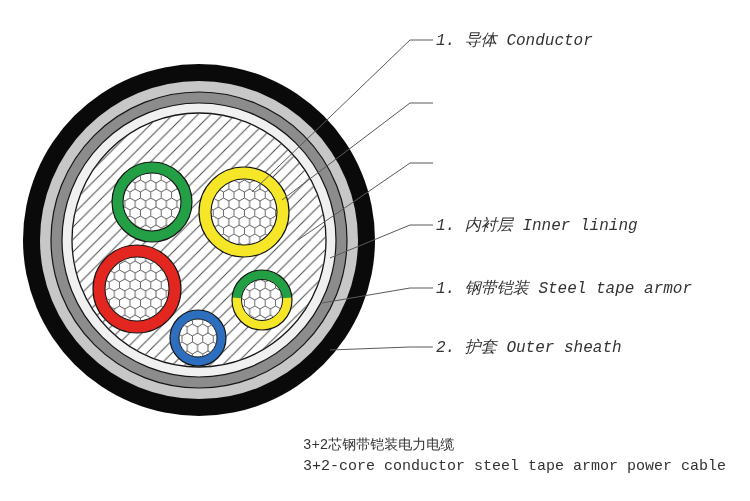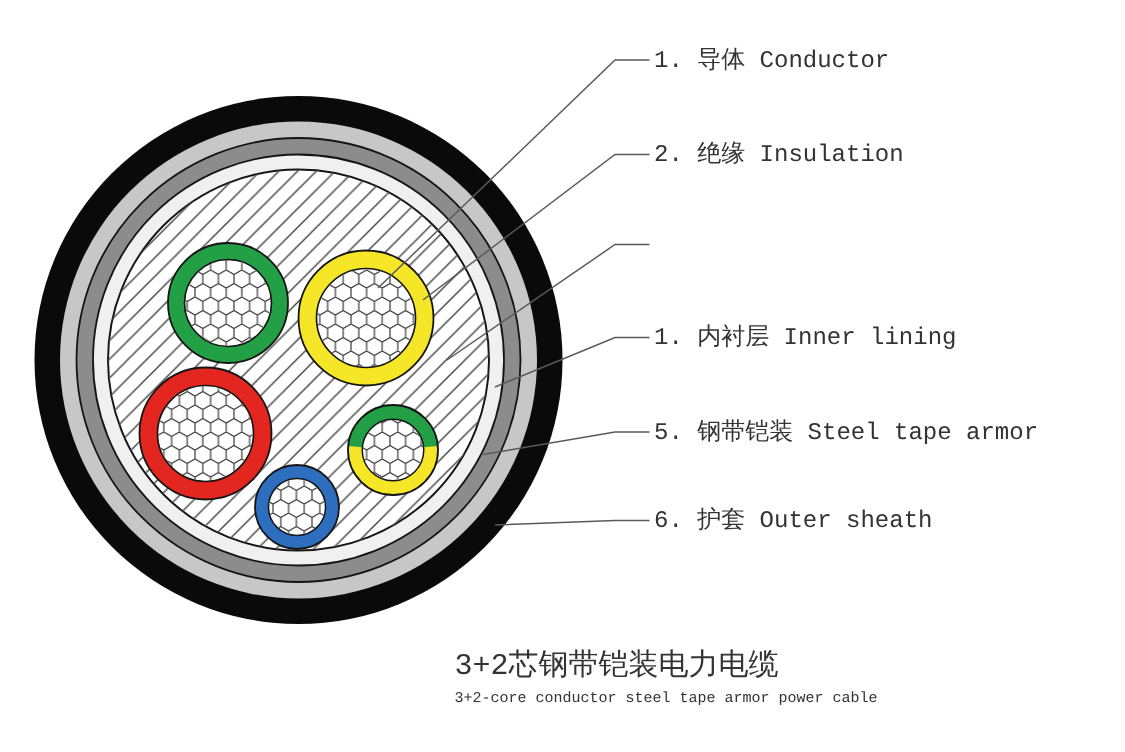--- a/index.html
+++ b/index.html
@@ -3,25 +3,25 @@
 <meta charset="utf-8">
 <style>
   html,body{margin:0;padding:0;background:#ffffff;}
   .stage{
     position:relative;width:750px;height:501px;background:#ffffff;overflow:hidden;
     font-family:"Liberation Mono","DejaVu Sans Mono",monospace;
   }
   .cable-svg{position:absolute;left:0;top:0;}
   .part-label{
     position:absolute;left:436px;transform:translateY(-50%);
-    font-size:16px;color:#333333;white-space:nowrap;letter-spacing:0px;
+    font-size:16px;color:#333333;white-space:nowrap;letter-spacing:0px;font-style:italic;
   }
   .caption{position:absolute;left:303px;top:434px;color:#333333;}
-  .caption .zh{font-size:20px;line-height:22px;}
-  .caption .en{font-size:10px;line-height:22px;}
+  .caption .zh{font-size:14px;line-height:22px;}
+  .caption .en{font-size:15px;line-height:22px;}
 </style>
 </head>
 <body>
 
 <div class="stage">
 
   <svg class="cable-svg" width="750" height="501" viewBox="0 0 750 501">
     <defs>
 
       <pattern id="hatch" width="12.5" height="12.5" patternUnits="userSpaceOnUse">
@@ -82,23 +82,22 @@
       <path d="M252 192 L410 40 L433 40"></path>
       <path d="M282 200 L410 103 L433 103"></path>
       <path d="M298 240 L410 163 L433 163"></path>
       <path d="M330 258 L410 225 L433 225"></path>
       <path d="M322 303 L410 288 L433 288"></path>
       <path d="M330 350 L410 347 L433 347"></path>
     </g>
   </svg>
 
   <div class="part-label" style="top:40px">1. 导体 Conductor</div>
-  <div class="part-label" style="top:103px">2. 绝缘 Insulation</div>
   <div class="part-label" style="top:225px">1. 内衬层 Inner lining</div>
-  <div class="part-label" style="top:288px">5. 钢带铠装 Steel tape armor</div>
-  <div class="part-label" style="top:347px">6. 护套 Outer sheath</div>
+  <div class="part-label" style="top:288px">1. 钢带铠装 Steel tape armor</div>
+  <div class="part-label" style="top:347px">2. 护套 Outer sheath</div>
 
   <div class="caption">
     <div class="zh">3+2芯钢带铠装电力电缆</div>
     <div class="en">3+2-core conductor steel tape armor power cable</div>
   </div>
 
 </div>
 
 </body></html>

